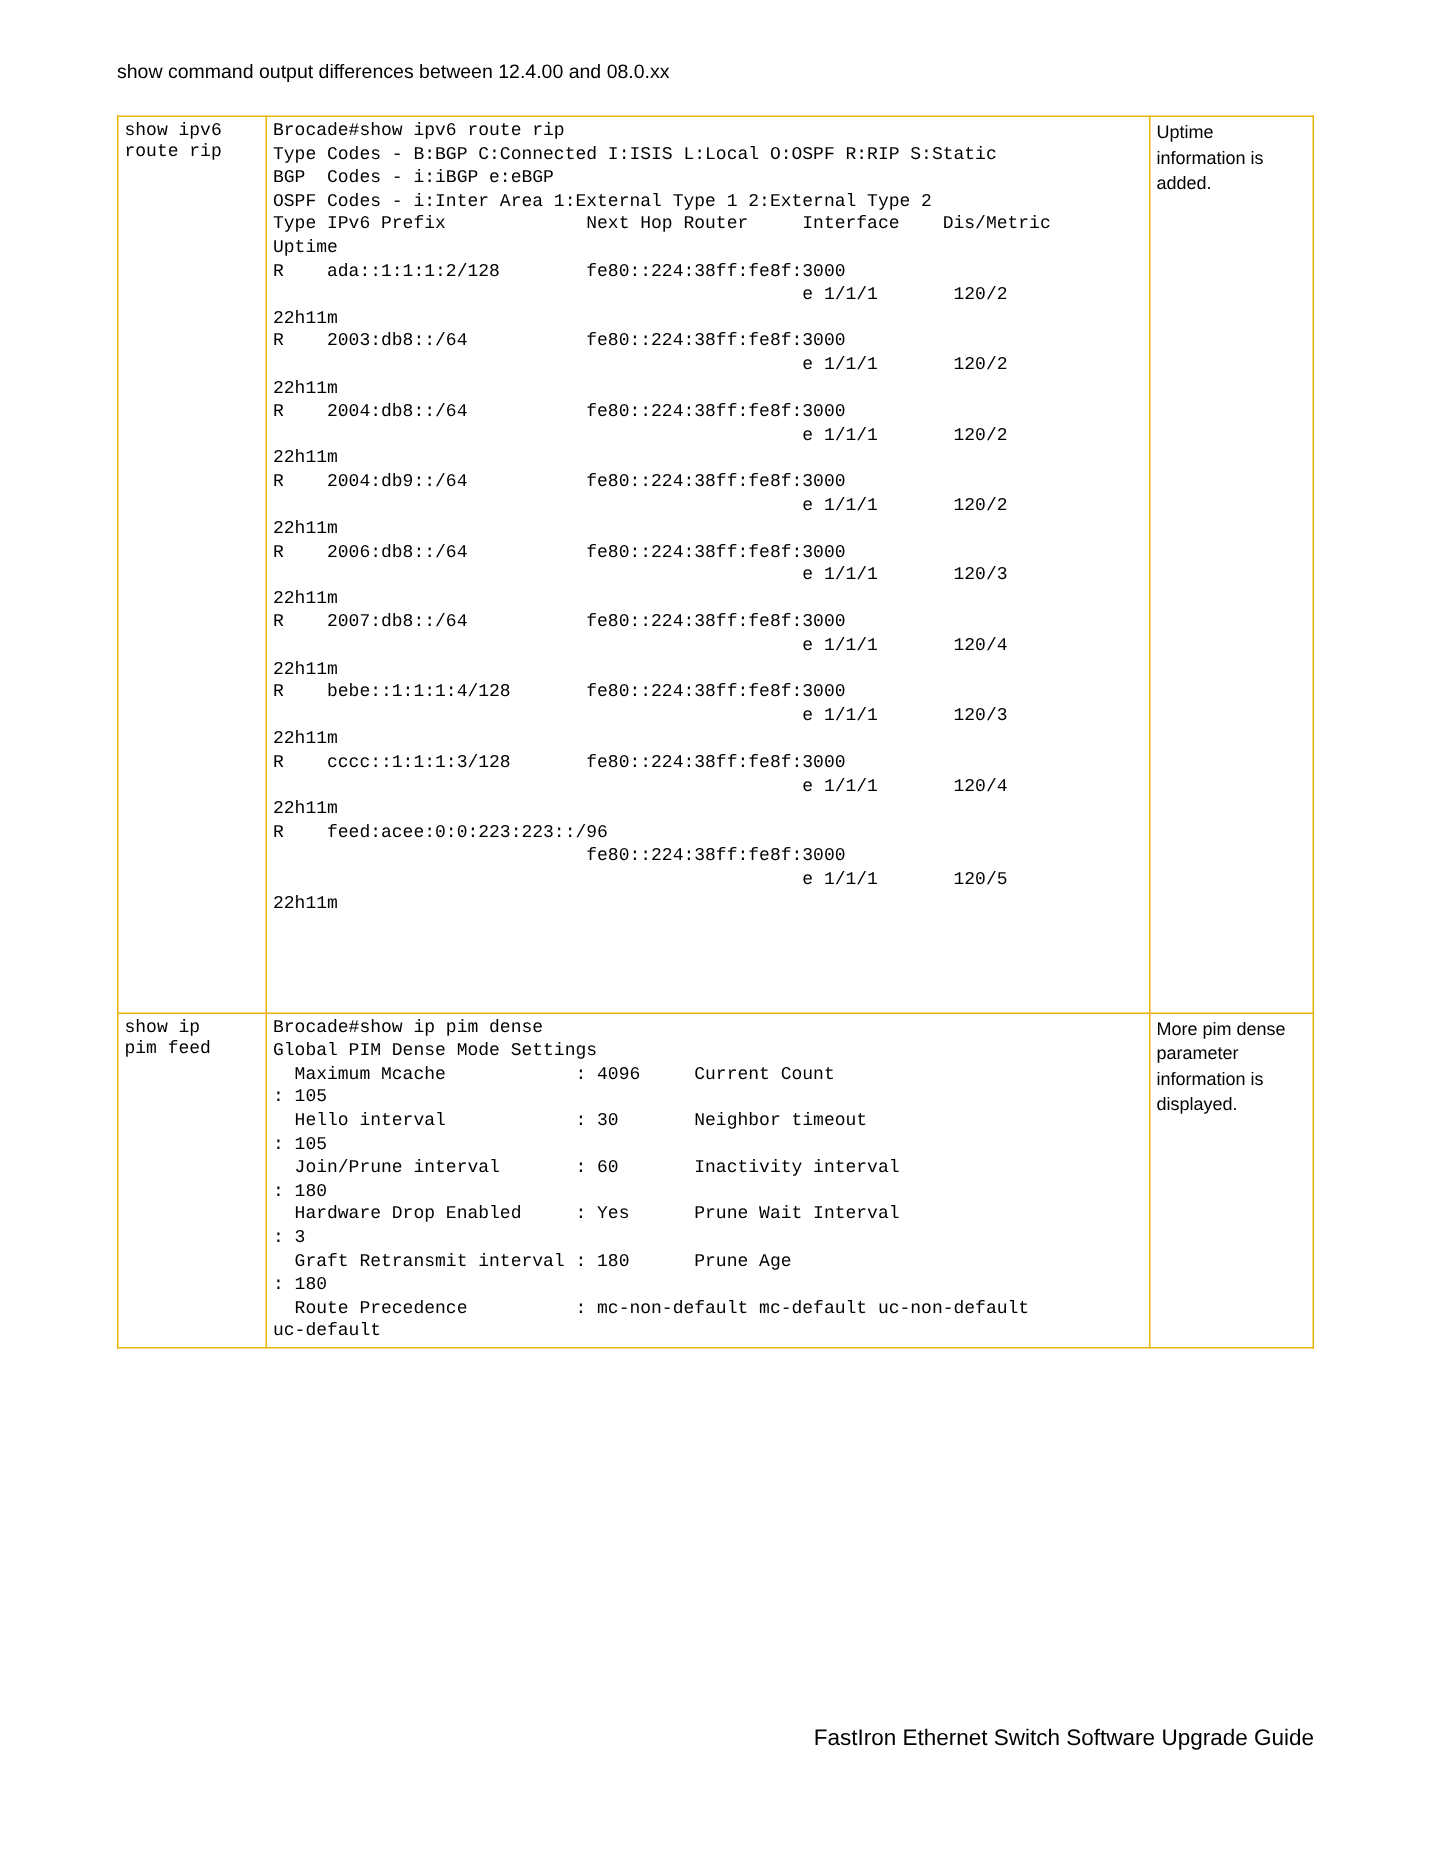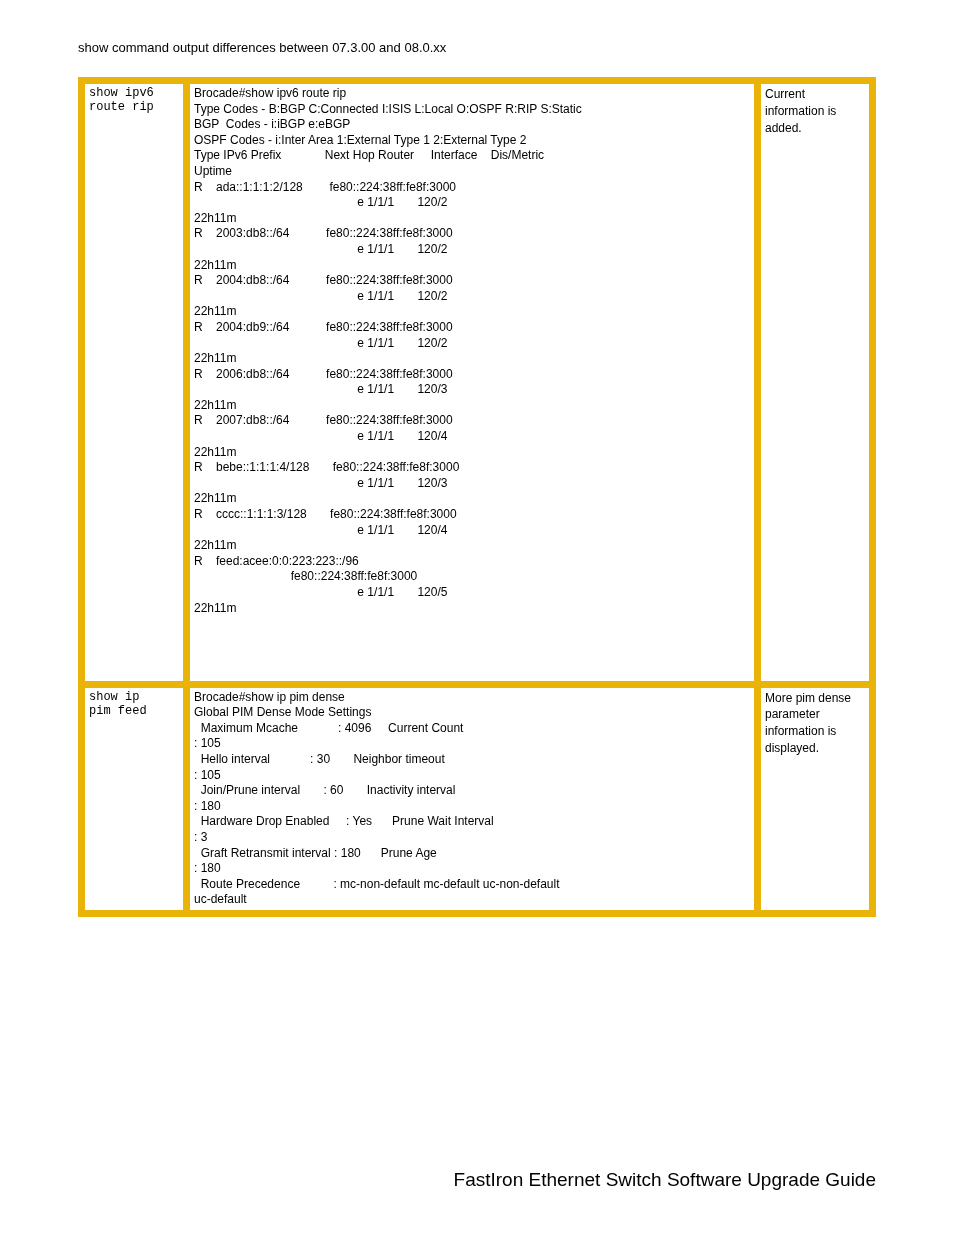--- a/index.html
+++ b/index.html
@@ -15,52 +15,52 @@
   .page-header {
     font-size: 13px;
     margin-bottom: 22px;
   }
   table.diff {
     border-collapse: collapse;
     width: 100%;
     table-layout: fixed;
   }
   table.diff td {
-    border: 7px solid #eab308;
+    border: 1px solid #eab308;
     vertical-align: top;
     padding: 2px 4px 2px 4px;
     font-size: 12px;
   }
   td.col-cmd {
     width: 90px;
     font-family: "Courier New", Courier, monospace;
     white-space: pre;
   }
   td.col-out {
-    font-family: Liberation Sans, sans-serif;
+    font-family: Liberation Mono, monospace;
     white-space: pre;
     line-height: 1.3;
   }
   td.col-note {
     width: 100px;
     font-family: Arial, Helvetica, sans-serif;
     line-height: 1.4;
   }
   .footer {
     margin-top: 250px;
     text-align: right;
-    font-size: 19px;
+    font-size: 15px;
     line-height: 1.35;
   }
 </style>
 </head>
 <body>
 
 <div class="page-header">
-  <span>show command output differences between 07.3.00 and 08.0.xx</span>
+  <span>show command output differences between 12.4.00 and 08.0.xx</span>
 </div>
 
 <table class="diff">
   <tbody>
       <tr>
     <td class="col-cmd">show ipv6
 route rip</td>
     <td class="col-out">Brocade#show ipv6 route rip
 Type Codes - B:BGP C:Connected I:ISIS L:Local O:OSPF R:RIP S:Static
 BGP  Codes - i:iBGP e:eBGP
@@ -93,21 +93,21 @@
 22h11m
 R    feed:acee:0:0:223:223::/96
                              fe80::224:38ff:fe8f:3000
                                                  e 1/1/1       120/5
 22h11m
 
 
 
 
 </td>
-    <td class="col-note">Current information is added.</td>
+    <td class="col-note">Uptime information is added.</td>
   </tr>
   <tr>
     <td class="col-cmd">show ip
 pim feed</td>
     <td class="col-out">Brocade#show ip pim dense
 Global PIM Dense Mode Settings
   Maximum Mcache            : 4096     Current Count
 : 105
   Hello interval            : 30       Neighbor timeout
 : 105

